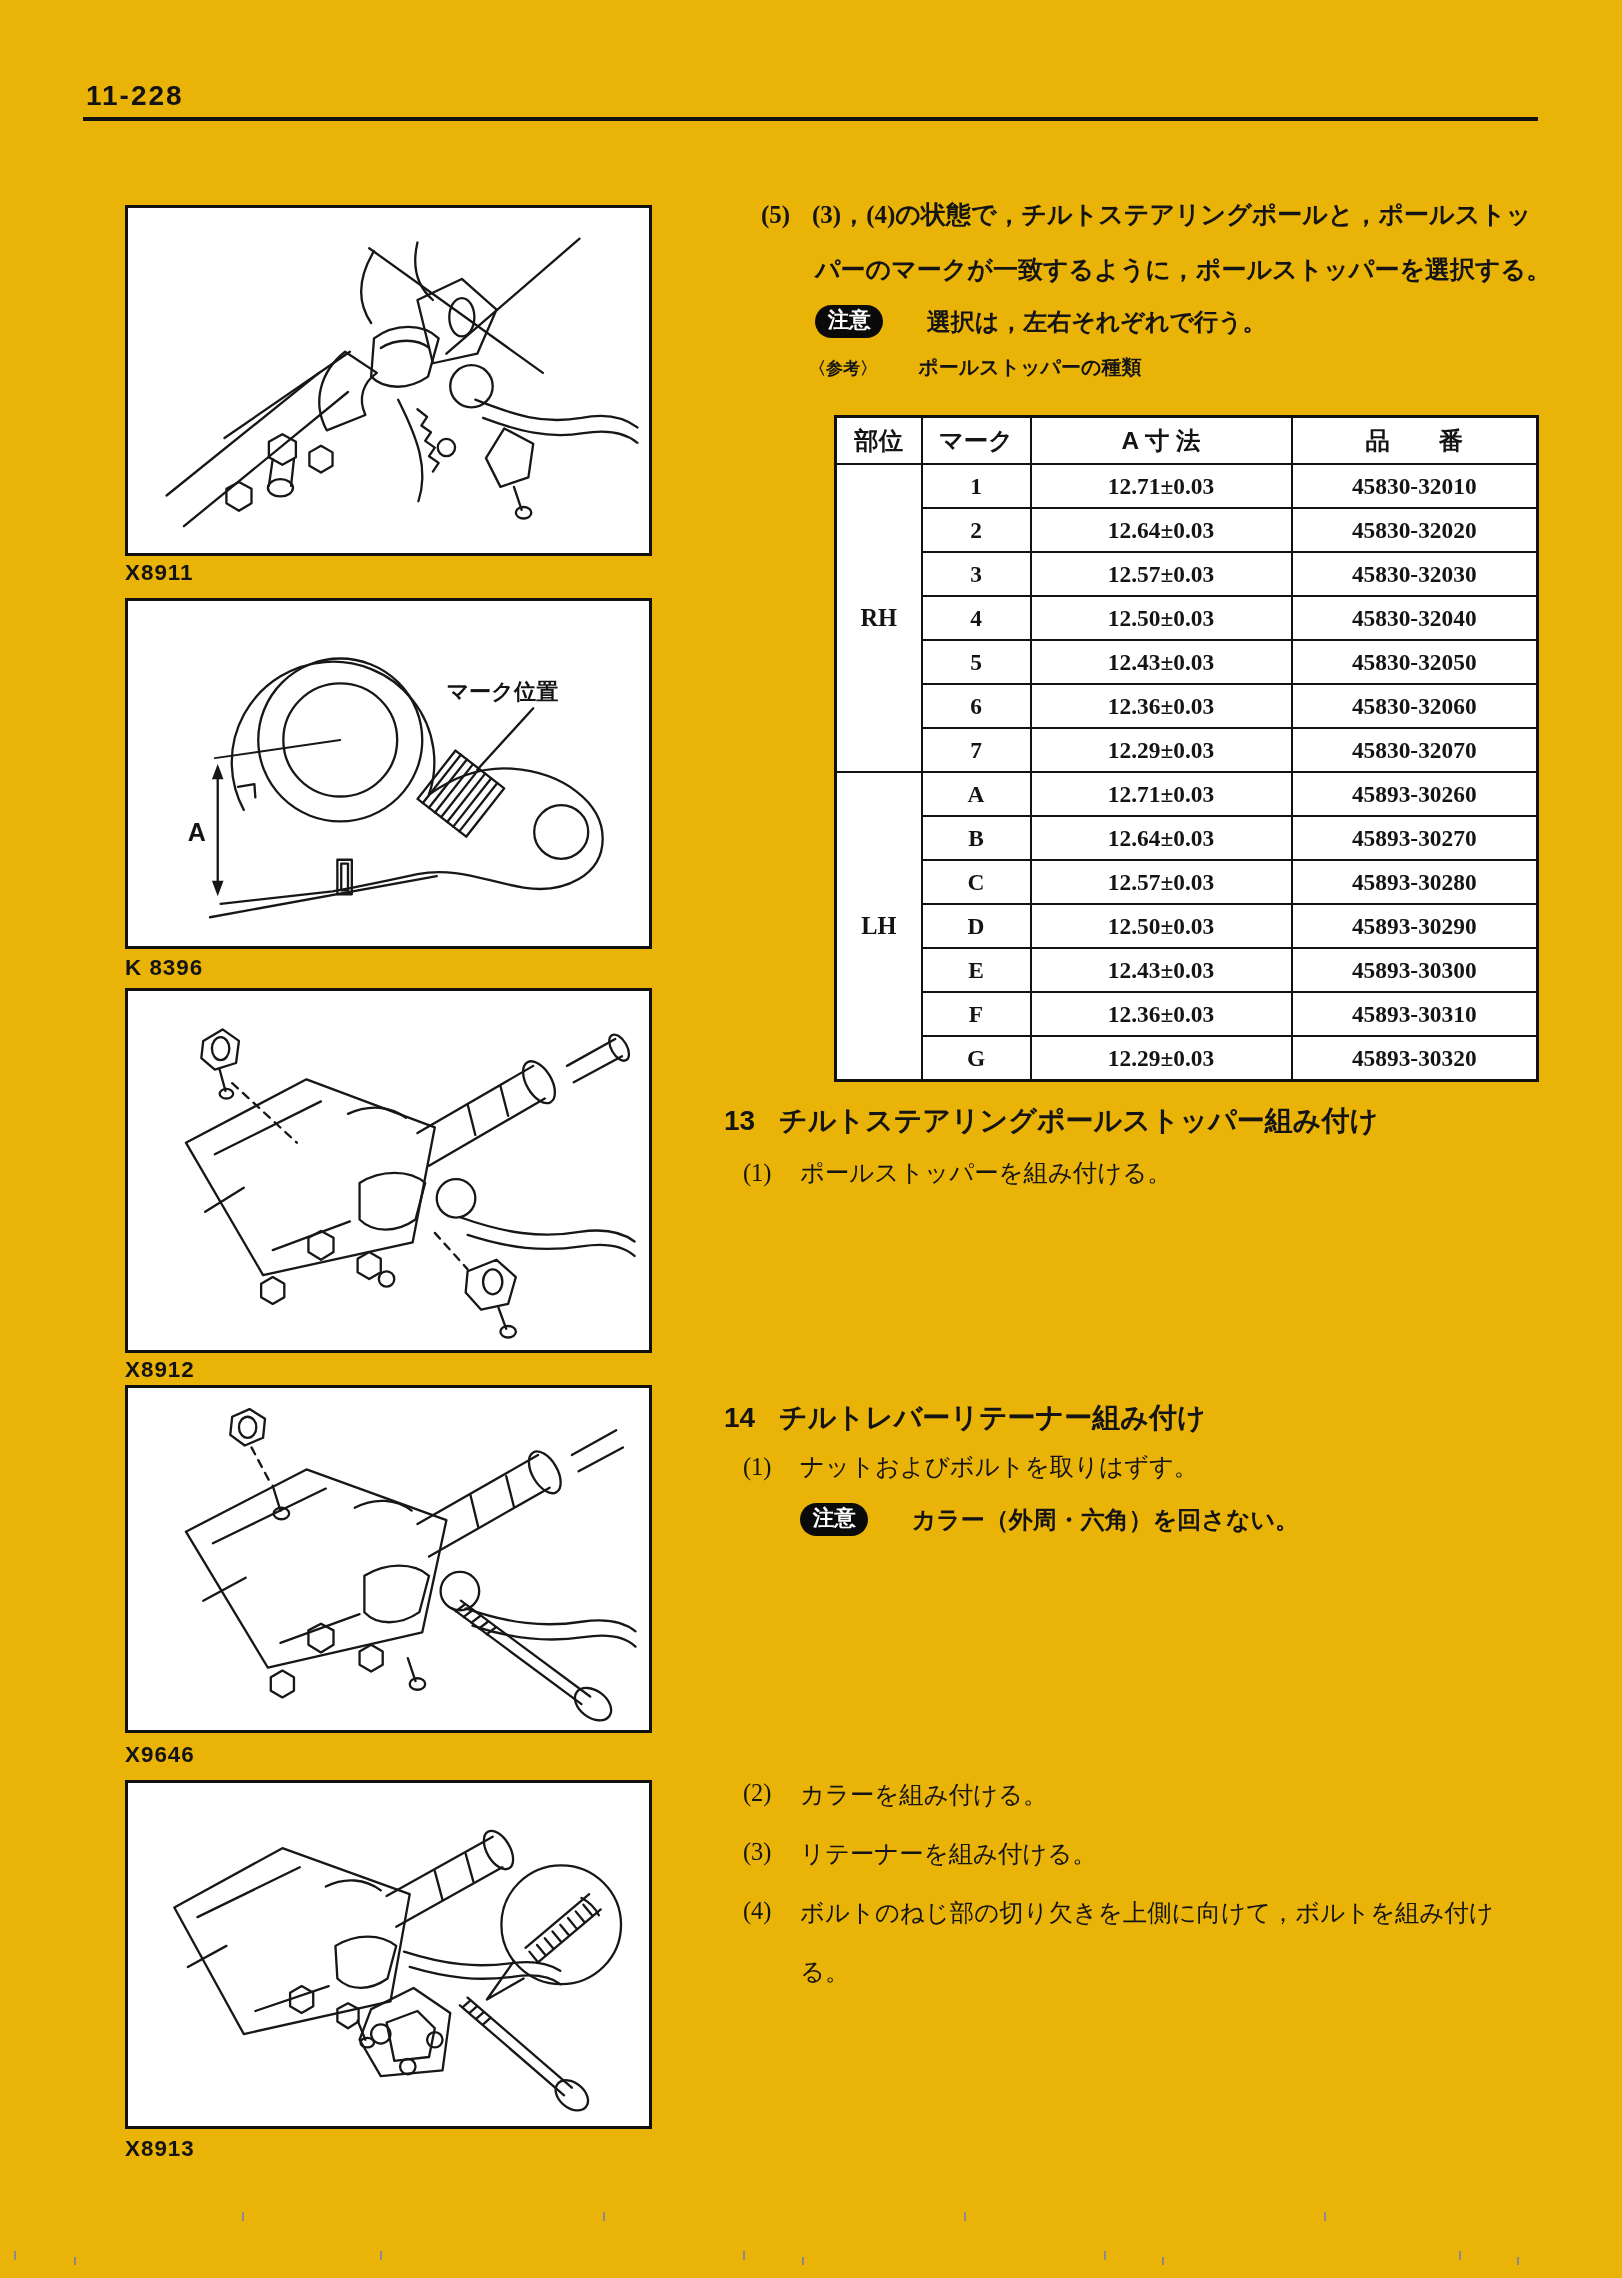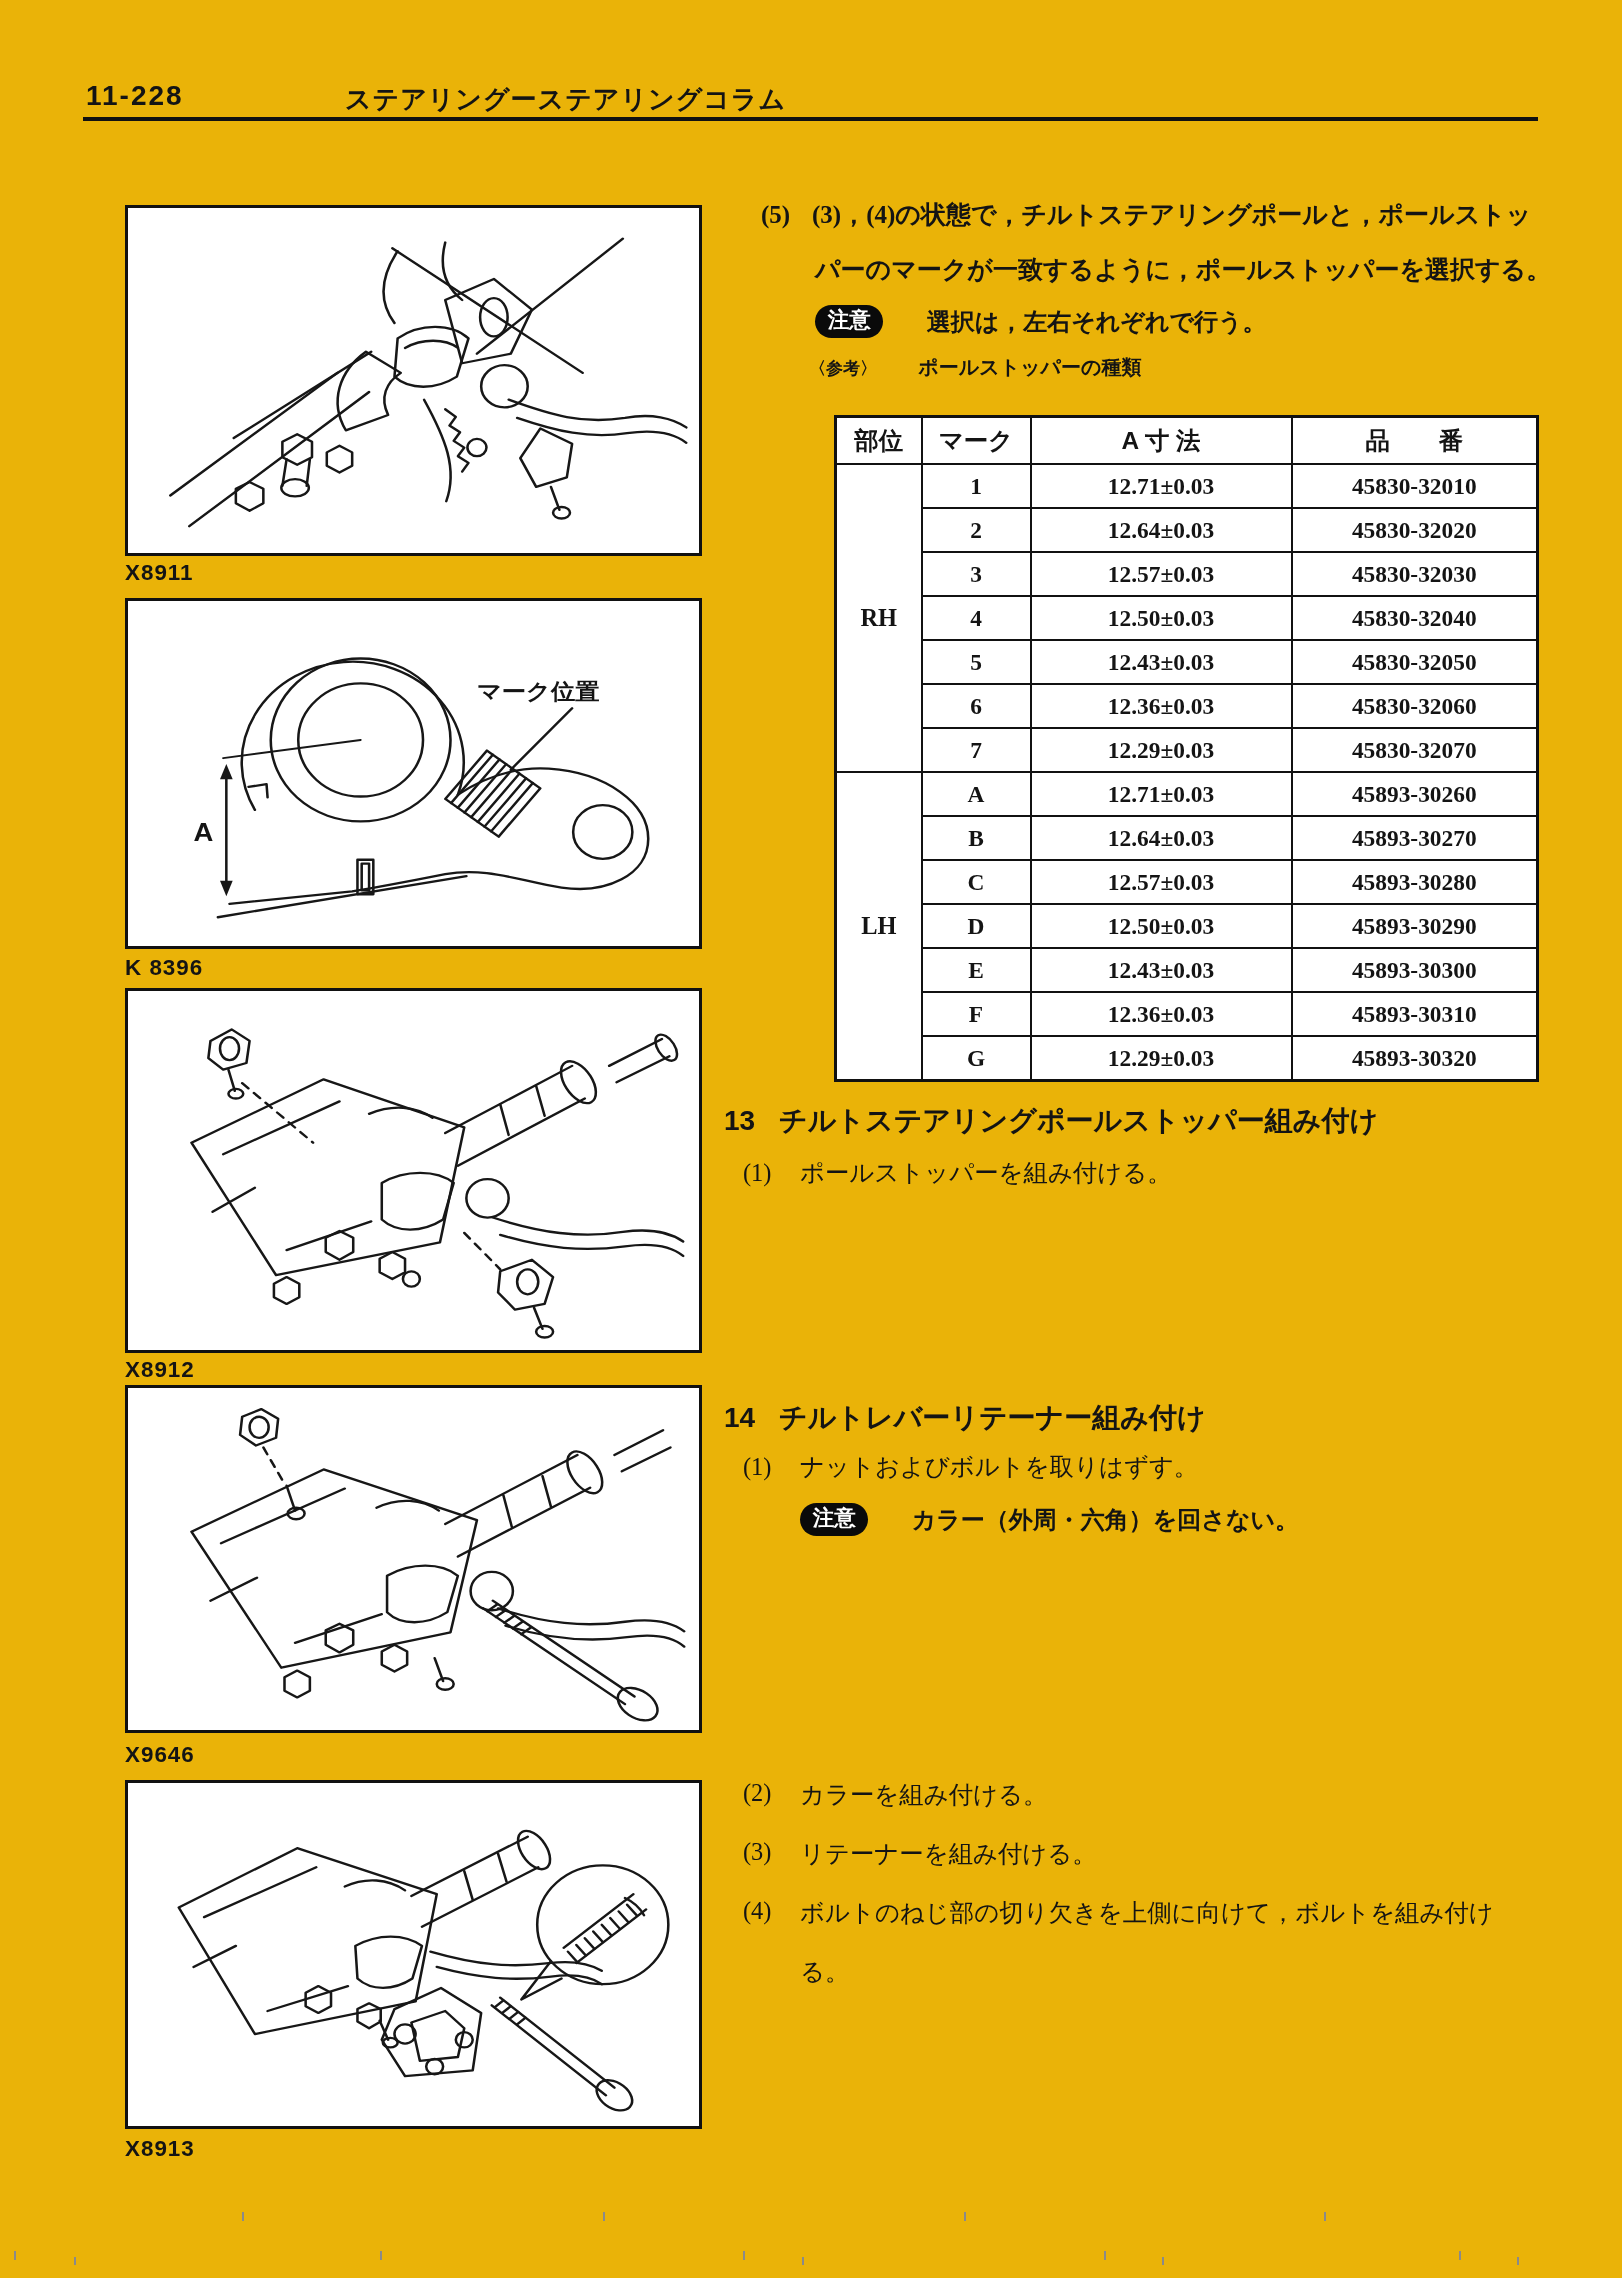--- a/index.html
+++ b/index.html
@@ -7,21 +7,21 @@
         font-family:"Liberation Serif","DejaVu Serif",serif;color:#141414;}
 
   
   .page-num{position:absolute;left:86px;top:80px;font-family:"Liberation Sans","DejaVu Sans",sans-serif;
             font-weight:bold;font-size:28px;letter-spacing:2px;}
   .header-title{position:absolute;left:83px;top:82px;width:965px;text-align:center;
             font-family:"Liberation Sans","DejaVu Sans",sans-serif;font-weight:bold;font-size:26px;letter-spacing:1px;}
   .header-rule{position:absolute;left:83px;top:117px;width:1455px;height:3.9px;background:#111;}
 
   
-  .fig-box{position:absolute;left:125px;width:577px;border:3.9px solid #111;background:#fff;box-sizing:border-box;}
+  .fig-box{position:absolute;left:125px;width:527px;border:3.9px solid #111;background:#fff;box-sizing:border-box;}
   .fig-box svg{display:block;width:100%;height:100%;}
   .fig-label{position:absolute;left:125px;width:527px;text-align:left;
              font-family:"Liberation Sans","DejaVu Sans",sans-serif;font-weight:bold;font-size:22.4px;letter-spacing:1px;}
 
   
   .tline{position:absolute;font-size:25px;line-height:33px;white-space:nowrap;}
   .w600{font-weight:600;}
   .num-col{display:inline-block;width:51px;}
   .badge{display:inline-block;background:#0a0a0a;color:#fff;border-radius:16.6px;
          font-family:"Liberation Sans","DejaVu Sans",sans-serif;font-weight:bold;
@@ -54,21 +54,20 @@
 
   
   .tick{position:absolute;background:#8a8a8a;}
 </style>
 </head>
 <body>
 
 <div class="page">
 
   <div class="page-num">11-228</div>
-  <div class="header-title">ステアリングーステアリングコラム</div>
   <div class="header-rule"></div>
 
   <div class="fig-box" style="top:205px;height:351px;">
     <svg viewBox="0 0 540 360" preserveAspectRatio="none">
       <g stroke="#171717" stroke-width="2.4" fill="none" stroke-linecap="round" stroke-linejoin="round">
         <path d="M 250,42 L 430,172"></path>
         <path d="M 468,32 L 330,152"></path>
         <path d="M 58,332 L 228,192"></path>
         <path d="M 40,300 L 198,172"></path>
         <path d="M 100,240 L 230,150"></path>

